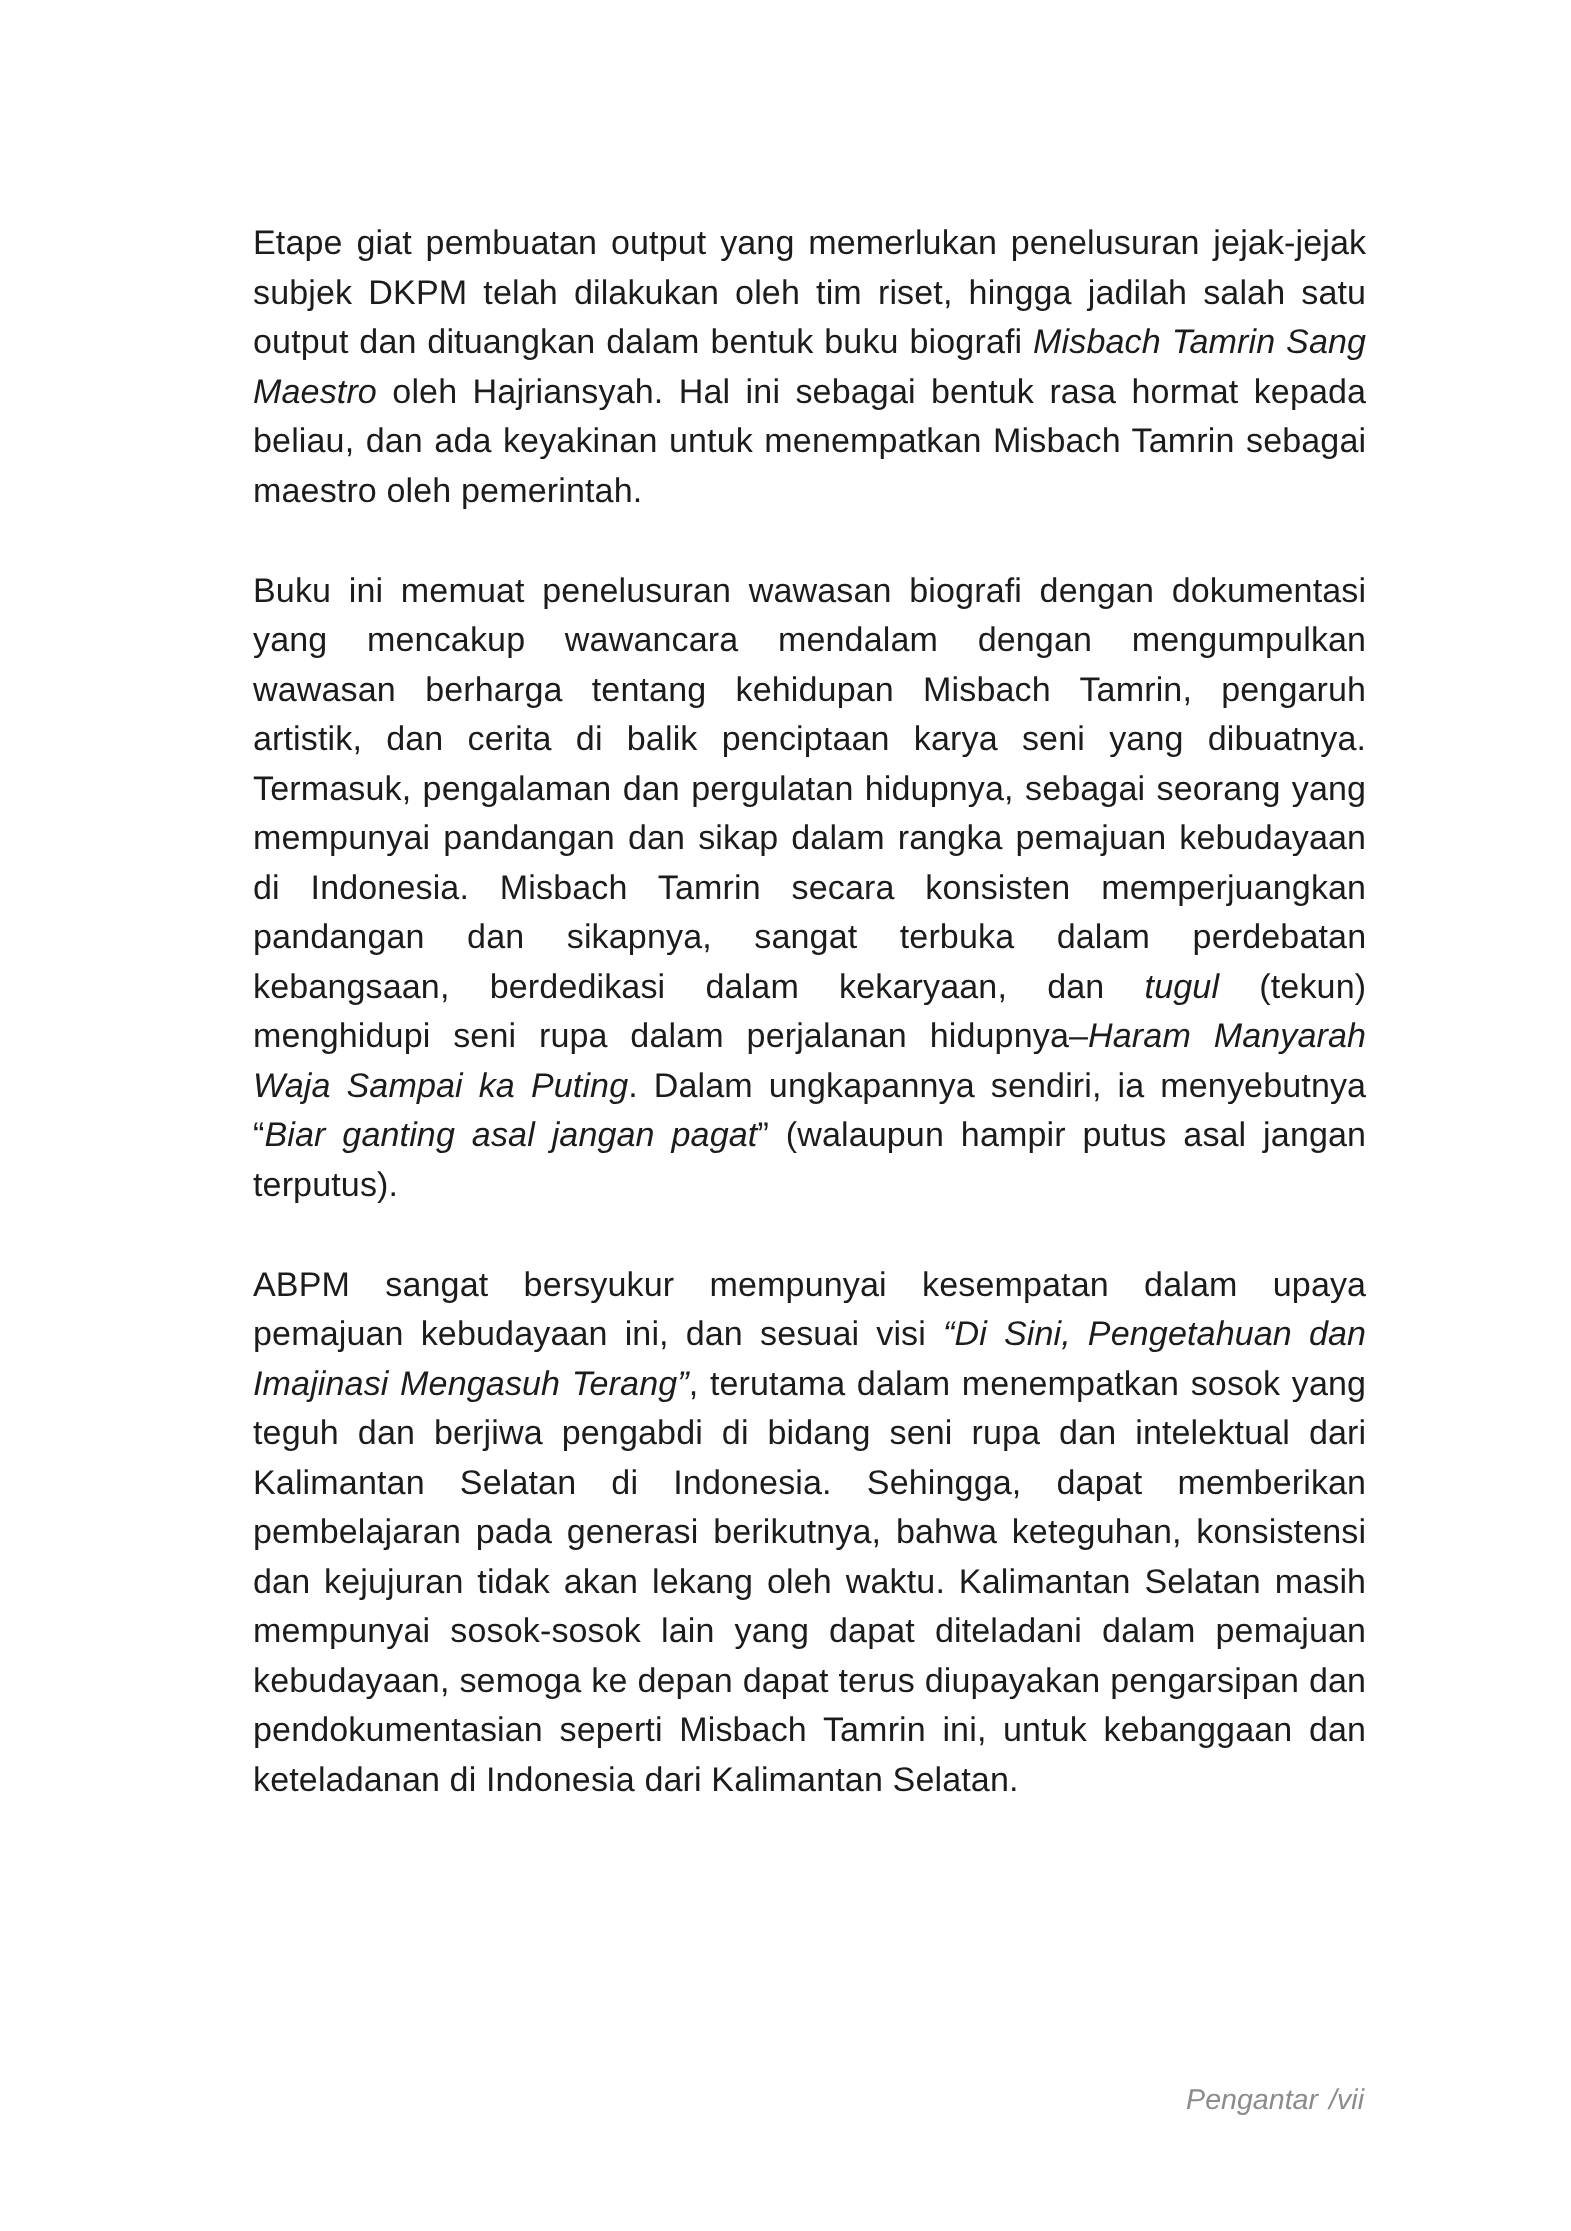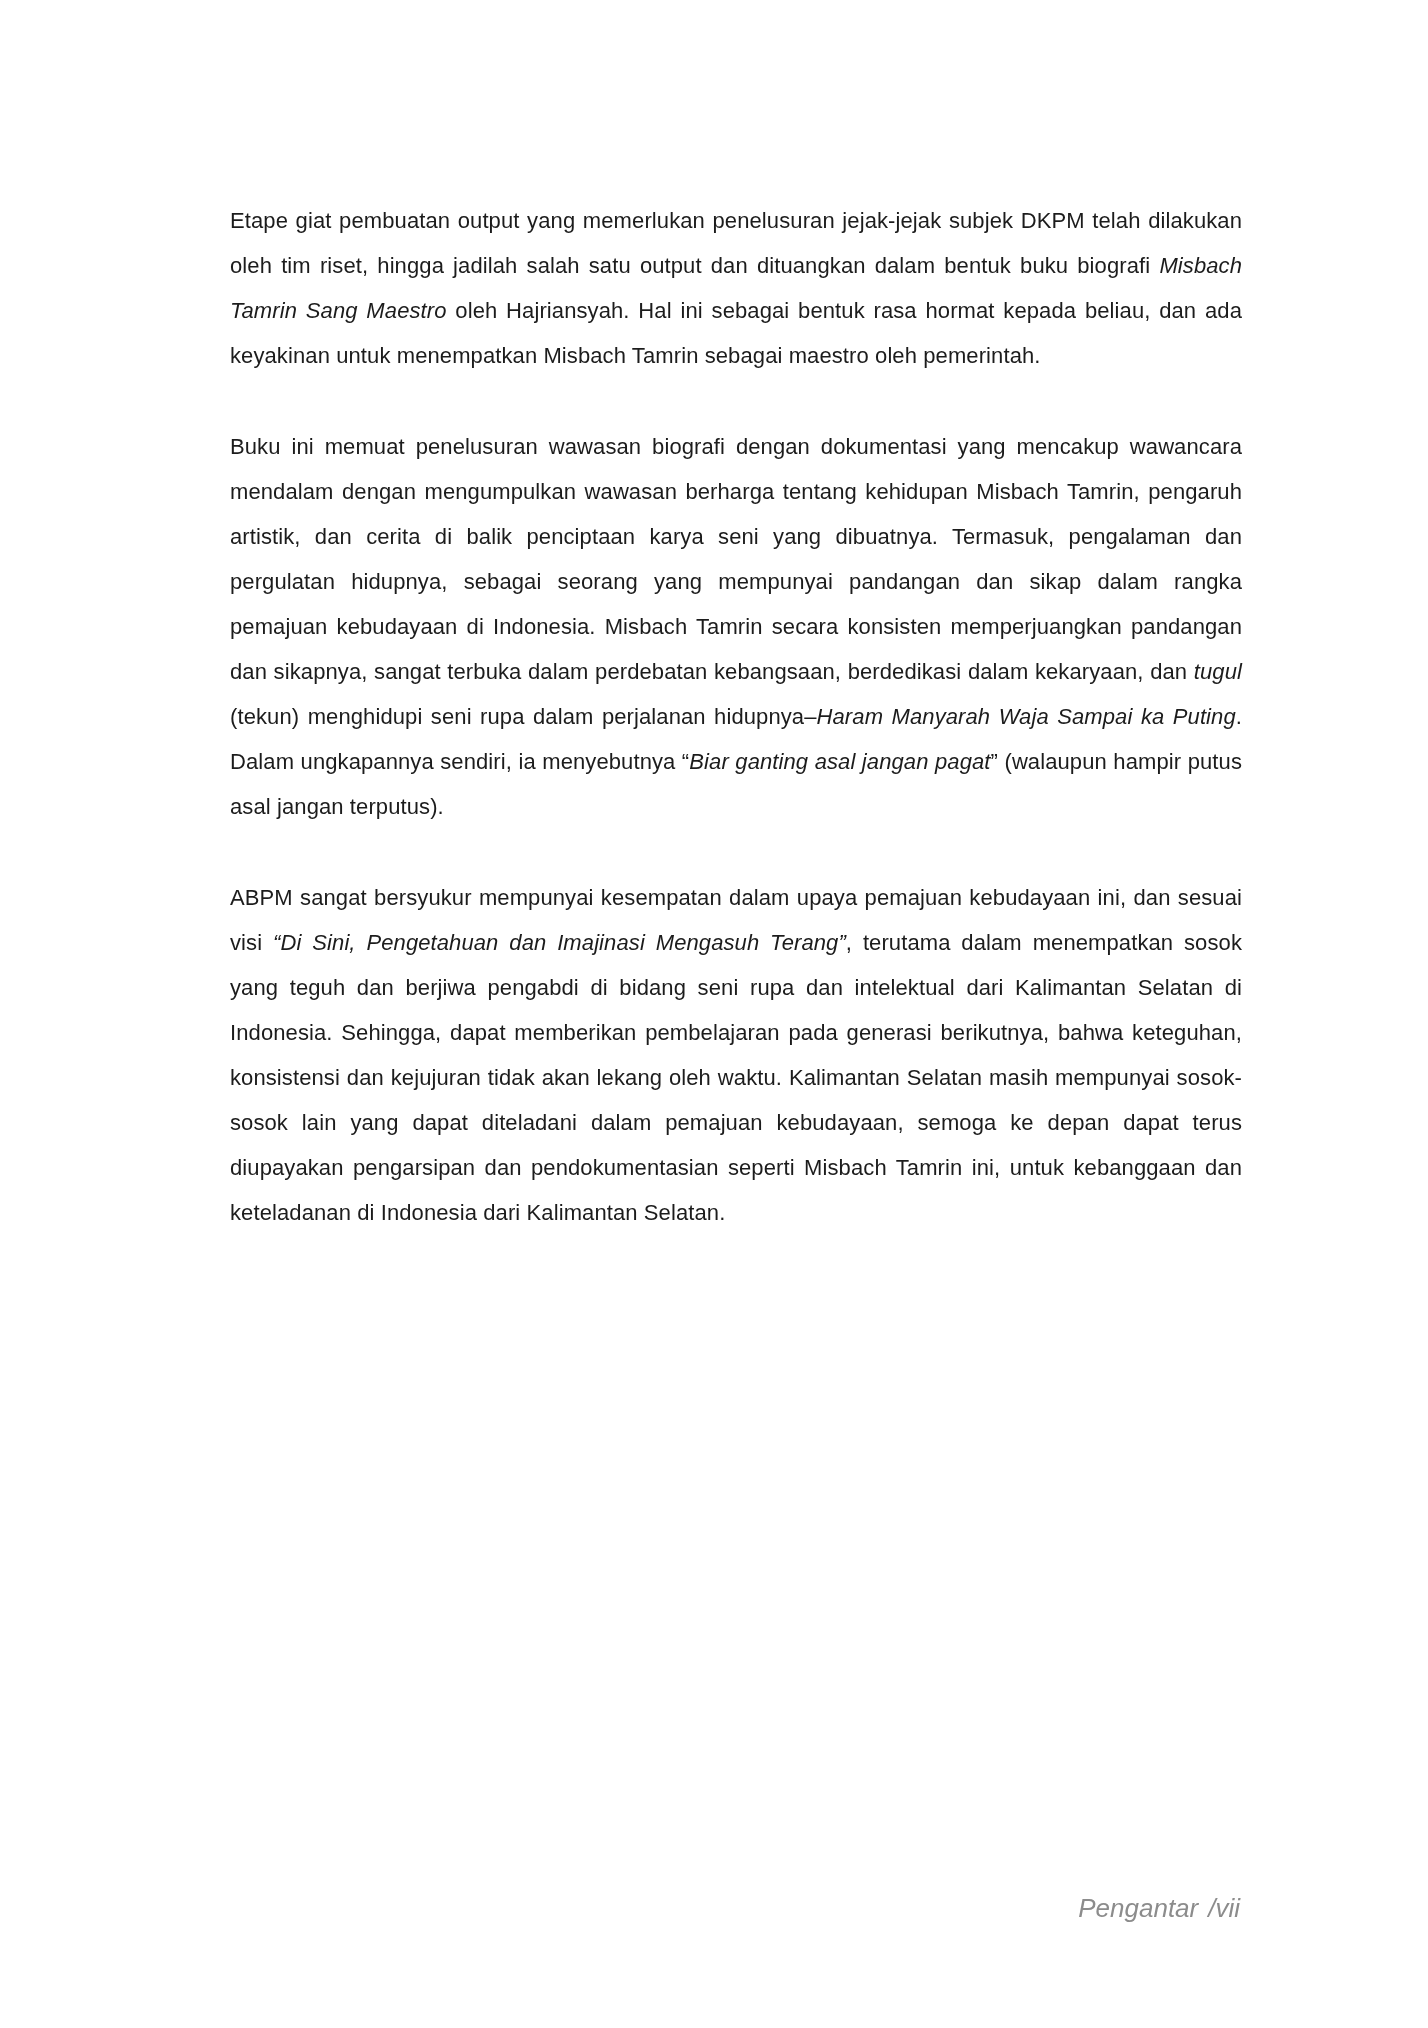--- a/index.html
+++ b/index.html
@@ -20,21 +20,21 @@
     background: #ffffff;
   }
   .page-body {
     position: absolute;
     left: 230px;
     top: 198px;
     width: 1012px;
   }
   .para {
     margin: 0 0 46px 0;
-    font-size: 22px;
+    font-size: 31px;
     line-height: 45px;
     color: #1c1c1c;
     text-align: justify;
     text-justify: inter-word;
     letter-spacing: 0.1px;
   }
   .para:last-child { margin-bottom: 13px; }
   .para em { font-style: italic; }
   .page-footer {
     position: absolute;

